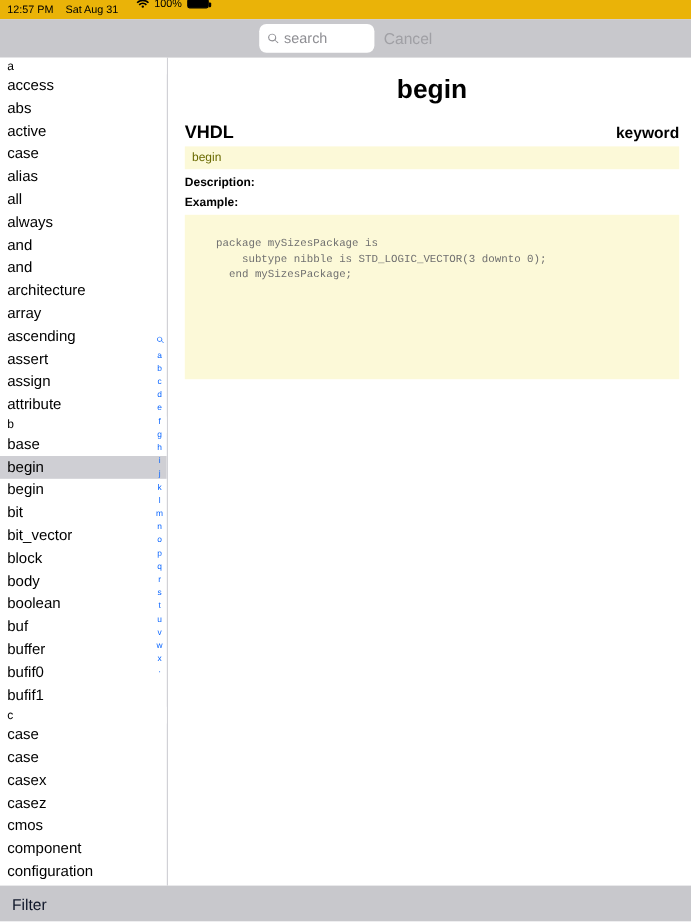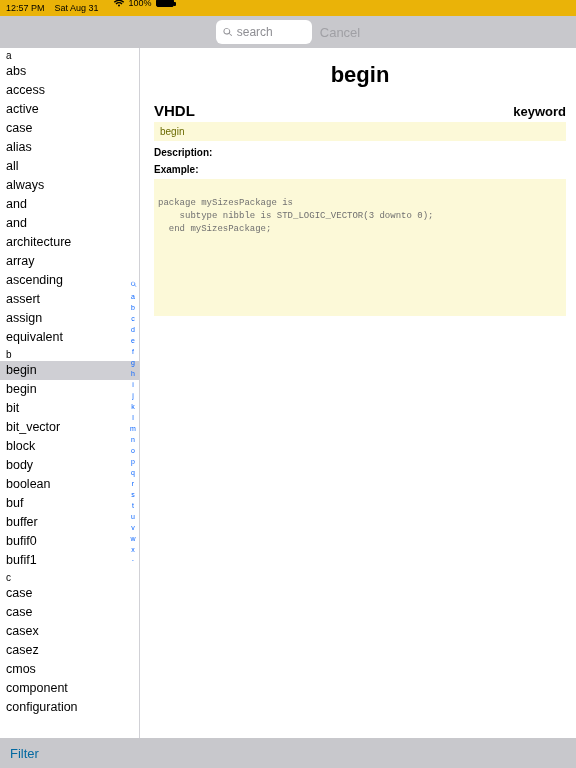--- a/index.html
+++ b/index.html
@@ -32,25 +32,25 @@
 
 
 .right { flex: 1; padding: 0 10px 10px 14px; overflow: hidden; }
 .title { font-size: 22px; font-weight: 700; text-align: center; padding: 14px 0 8px; }
 .hrow { display: flex; justify-content: space-between; align-items: baseline; margin: 6px 0 2px; }
 .hrow .lang { font-size: 15px; font-weight: 700; }
 .hrow .kind { font-size: 13px; font-weight: 700; }
 .label { font-size: 10px; font-weight: 700; margin-top: 6px; }
 .hl { background: #fcf9d8; font-size: 10px; padding: 4px 6px; margin-top: 3px; color: #6a6a00; }
 .hl.txt { color: #333; }
-.code { background: #fcf9d8; font-family: "Courier New", monospace; font-size: 9px; line-height: 13px; color: #707070; padding: 18px 4px 80px; margin-top: 4px; white-space: pre; }
+.code { background: #fcf9d8; font-family: "Courier New", monospace; font-size: 9px; line-height: 13px; color: #707070; padding: 18px 26px 80px; margin-top: 4px; white-space: pre; }
 
 
 .toolbar { height: 30px; background: #c8c8cc; display: flex; align-items: center; padding: 0 10px; }
-.toolbar .btn { color: #0369a1; font-size: 13px; }
+.toolbar .btn { color: #0f172a; font-size: 13px; }
 </style>
 </head>
 <body>
 
 <div class="statusbar">
   <div>
     <span>12:57 PM</span>
     &nbsp;&nbsp;
     <span>Sat Aug 31</span>
   </div>
@@ -71,36 +71,37 @@
     <span>search</span>
   </div>
   <span class="cancel">Cancel</span>
 </div>
 
 <div class="main">
 
   <div class="left">
     <div class="list" id="list">
         <div class="sechdr">a</div>
+        <div class="row">access</div>
         <div class="row">abs</div>
-        <div class="row">access</div>
         <div class="row">active</div>
         <div class="row">case</div>
         <div class="row">alias</div>
         <div class="row">all</div>
         <div class="row">always</div>
         <div class="row">and</div>
         <div class="row">and</div>
         <div class="row">architecture</div>
         <div class="row">array</div>
         <div class="row">ascending</div>
         <div class="row">assert</div>
         <div class="row">assign</div>
-        <div class="row">equivalent</div>
+        <div class="row">attribute</div>
         <div class="sechdr">b</div>
+        <div class="row">base</div>
         <div class="row sel">begin</div>
         <div class="row">begin</div>
         <div class="row">bit</div>
         <div class="row">bit_vector</div>
         <div class="row">block</div>
         <div class="row">body</div>
         <div class="row">boolean</div>
         <div class="row">buf</div>
         <div class="row">buffer</div>
         <div class="row">bufif0</div>

